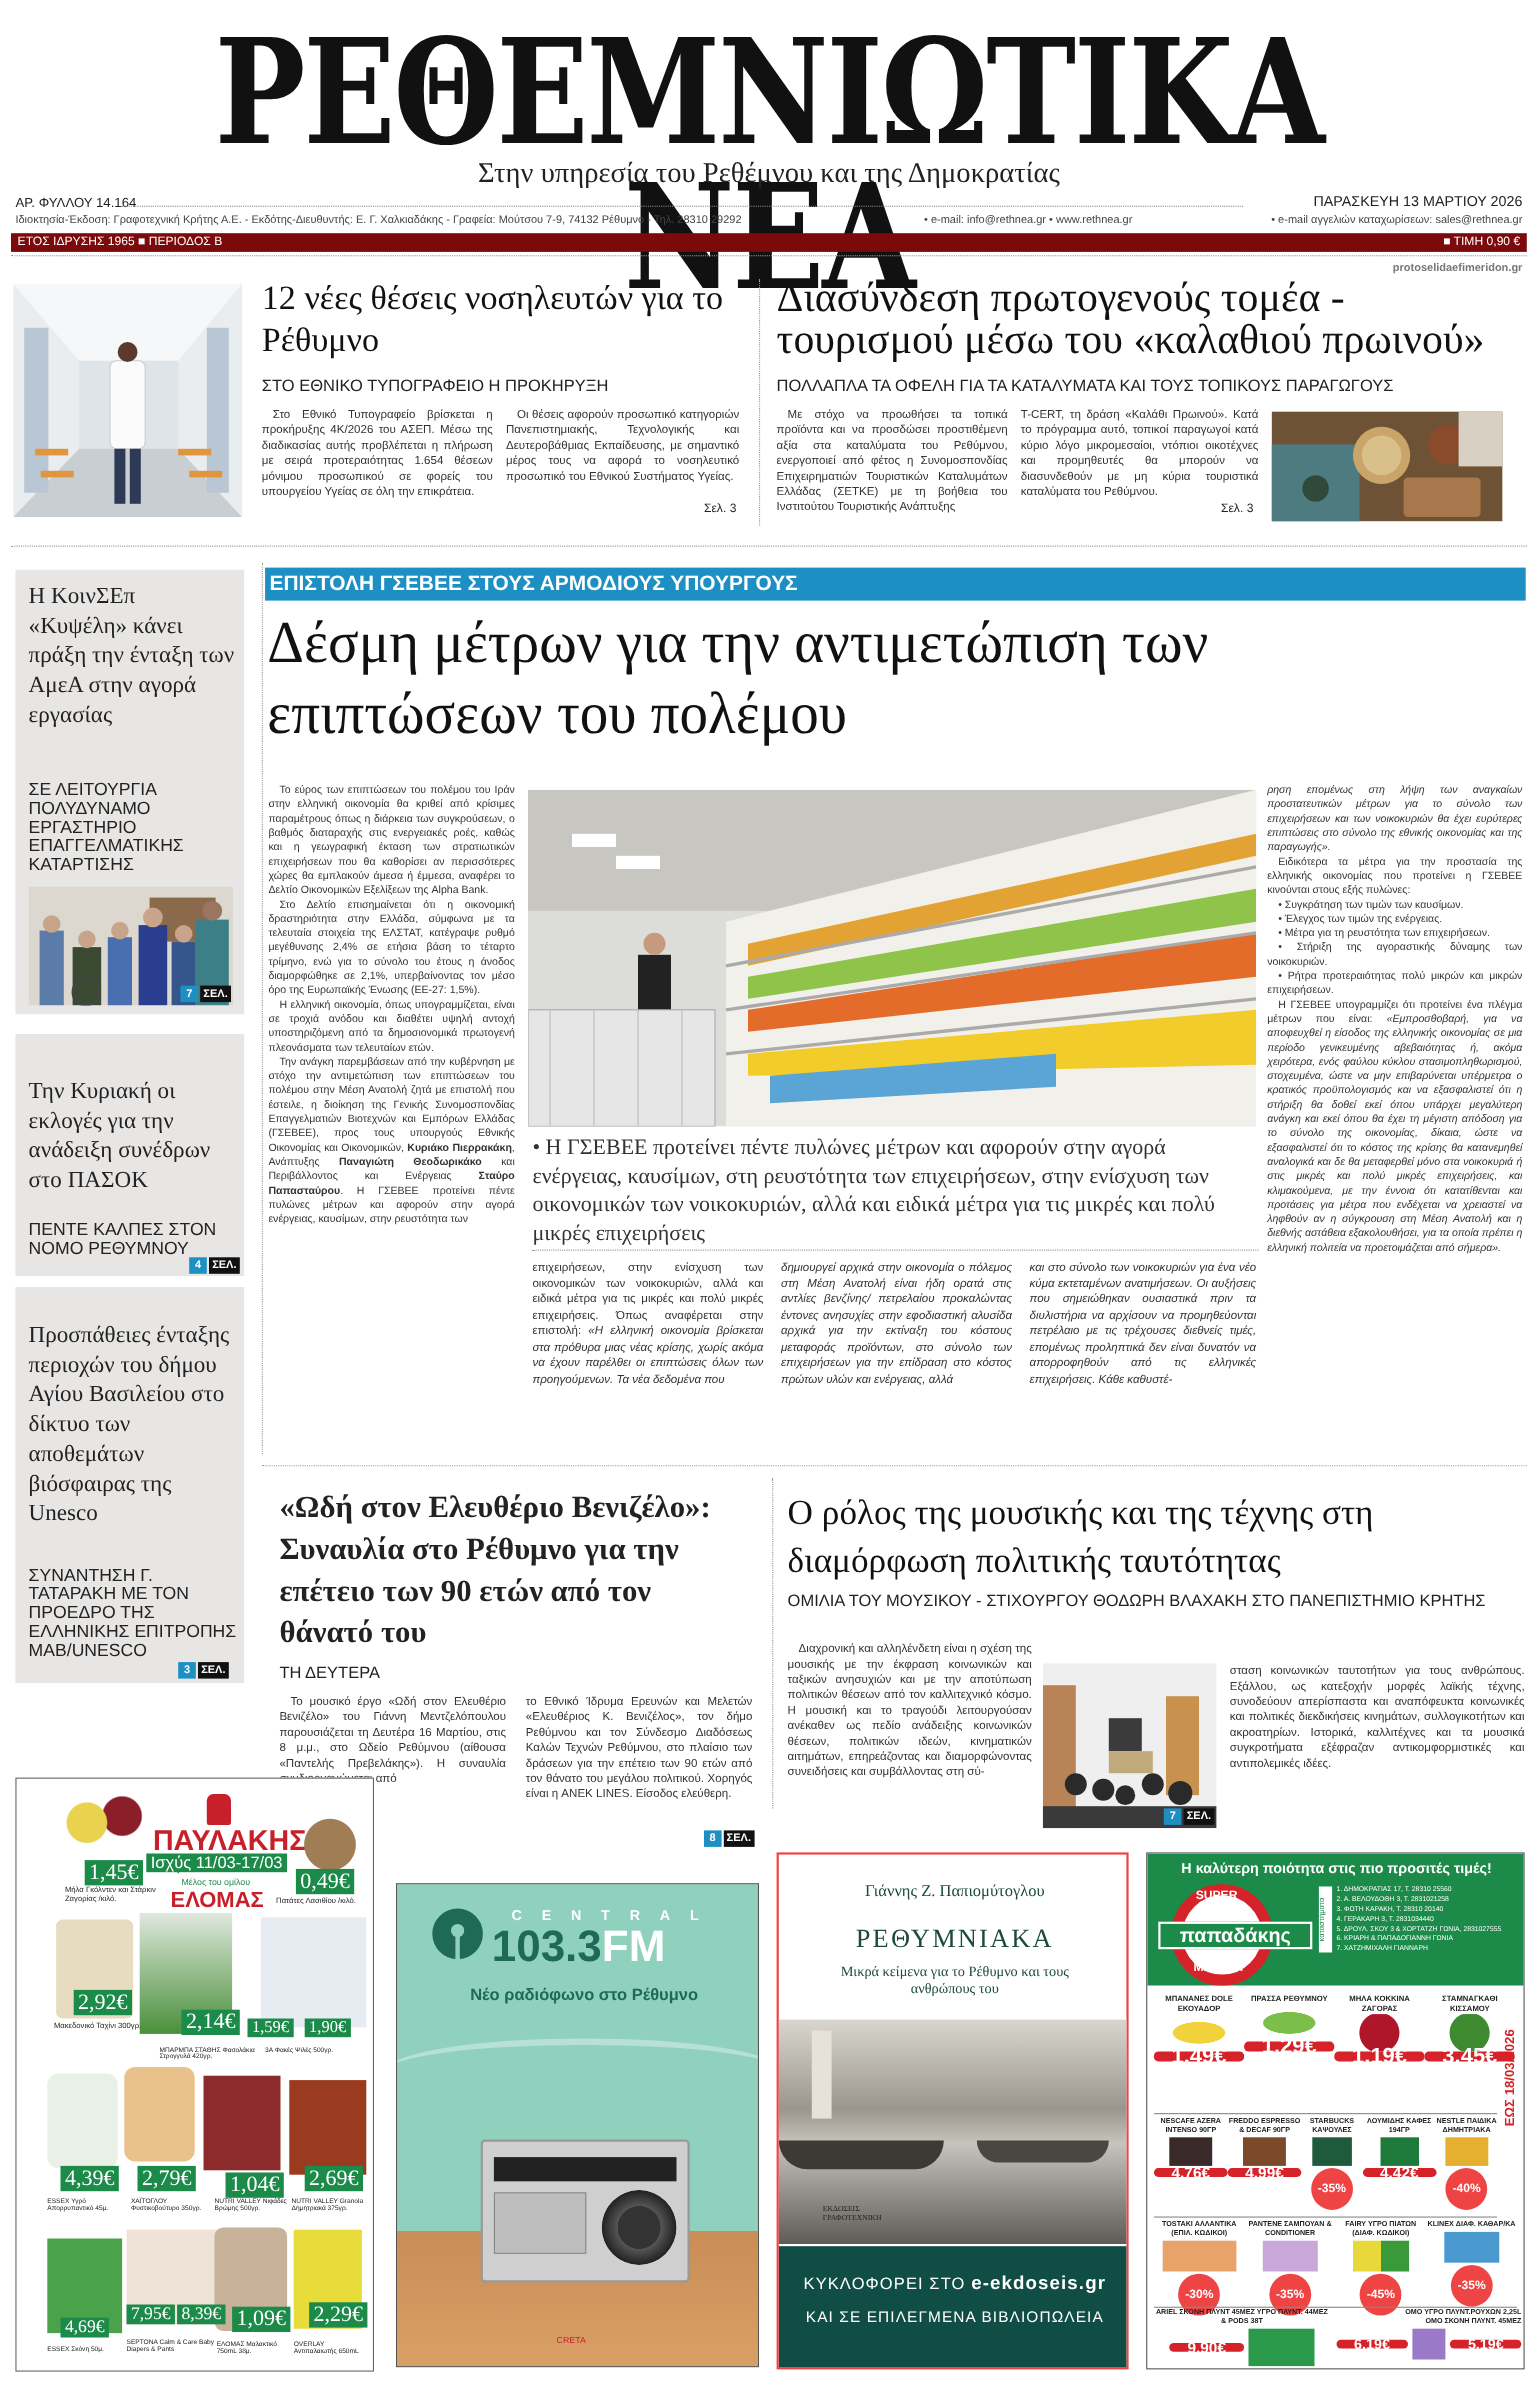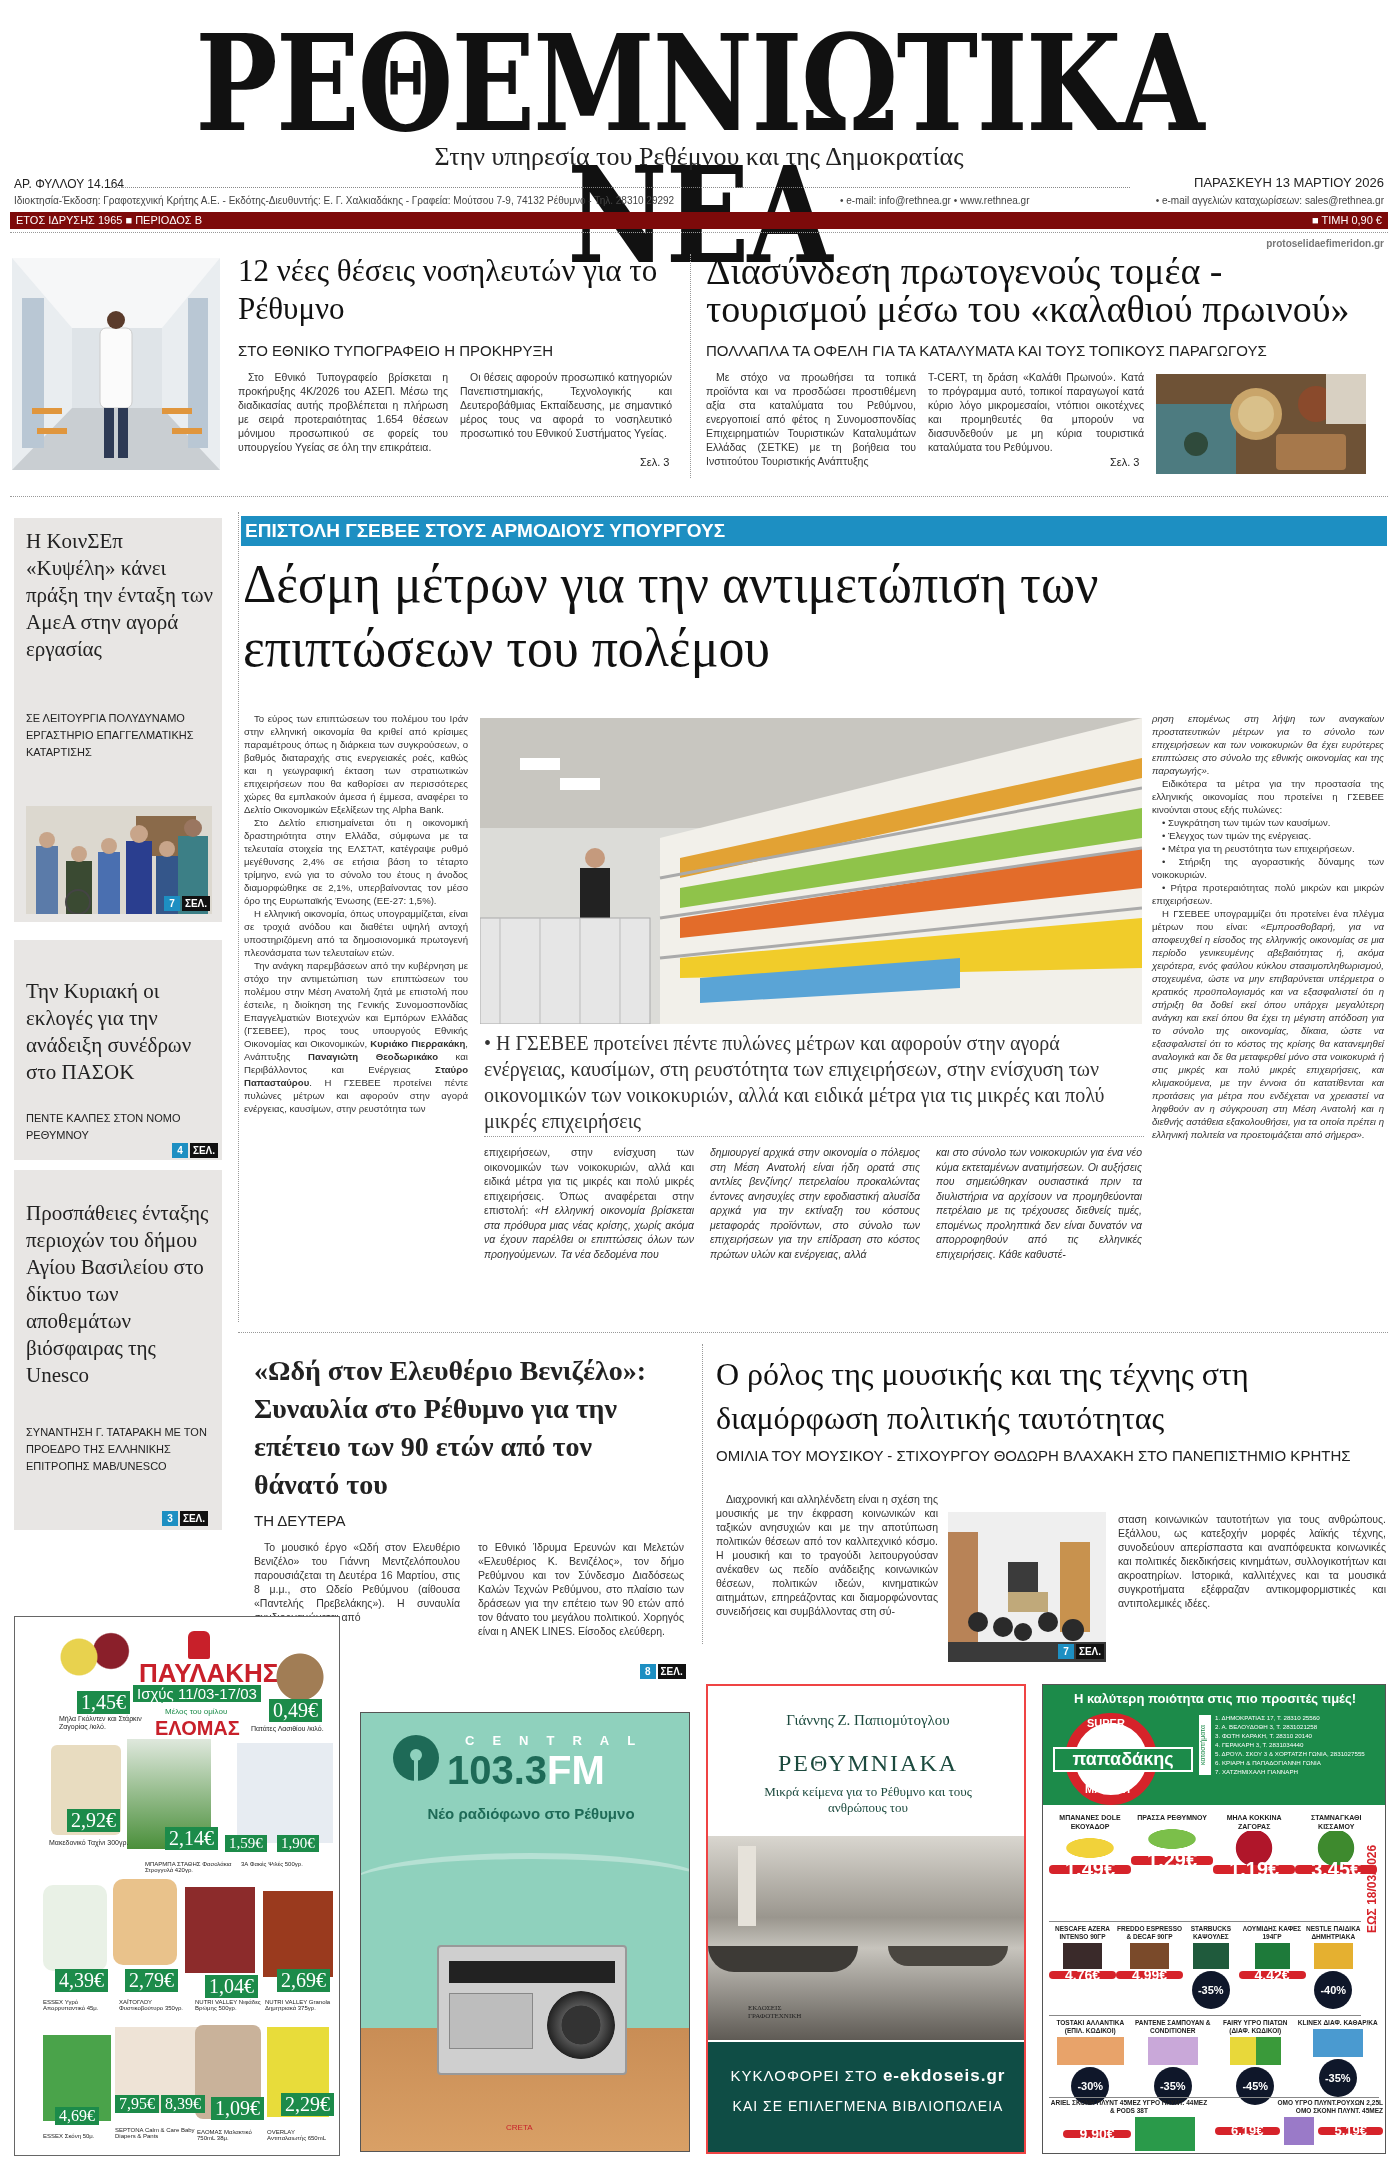--- a/index.html
+++ b/index.html
@@ -23,24 +23,24 @@
 .sel{display:inline-flex;height:15px;font-size:10px;font-weight:bold;line-height:15px}
 .sel .n{background:#1d8fc2;color:#fff;padding:0 5px}
 .sel .s{background:#111;color:#fff;padding:0 3px;margin-left:2px}
 .body{font-size:10.5px;line-height:14px;text-align:justify;color:#333}
 .body p{text-indent:10px}
 .it{font-style:italic}
 h2.hed{font-family:"Liberation Serif",serif;font-weight:normal;color:#111}
 .kicker{font-size:15px;color:#222}
 .box{background:#e8e6e4}
 .boxhed{font-family:"Liberation Serif",serif;font-size:21px;line-height:27px;color:#222}
-.boxsub{font-size:11px;line-height:17px;color:#222}
+.boxsub{font-size:16px;line-height:17px;color:#222}
 .greenprice{background:#1c8b4a;color:#fff;font-family:"Liberation Serif",serif;font-size:20px;padding:0 4px;display:inline-block}
 .redprice{background:#d6232a;color:#fff;font-weight:bold;font-size:20px;padding:0 16px;border-radius:4px;display:inline-block}
-.pct{background:#0f172a;color:#fff;font-weight:bold;font-size:18px;border-radius:50%;width:38px;height:38px;line-height:38px;text-align:center;display:inline-block}
+.pct{background:#ef4444;color:#fff;font-weight:bold;font-size:18px;border-radius:50%;width:38px;height:38px;line-height:38px;text-align:center;display:inline-block}
 </style>
 </head>
 <body>
 
 <div class="abs" id="masthead">
   <div class="abs" id="logo">ΡΕΘΕΜΝΙΩΤΙΚΑ ΝΕΑ</div>
   <div class="abs" id="tagline">Στην υπηρεσία του Ρεθέμνου και της Δημοκρατίας</div>
   <div class="abs cond" id="issue">ΑΡ. ΦΥΛΛΟΥ 14.164</div>
   <div class="abs" id="issue-dots"></div>
   <div class="abs cond" id="date">ΠΑΡΑΣΚΕΥΗ 13 ΜΑΡΤΙΟΥ 2026</div>

